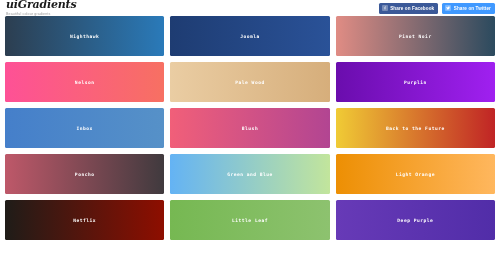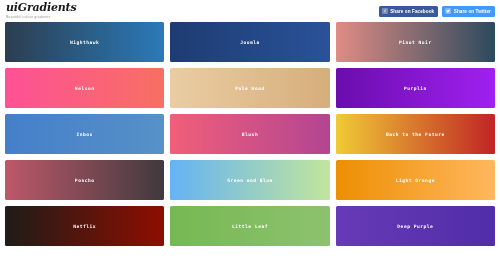--- a/index.html
+++ b/index.html
@@ -12,21 +12,21 @@
   }
 
   body {
     font-family: "Liberation Sans", sans-serif;
     background: #ffffff;
     color: #333;
   }
 
   
   .header {
-    height: 22px;
+    height: 16px;
     width: 100%;
     background: #ffffff;
     display: flex;
     justify-content: space-between;
     padding: 0 5px 0 6px;
   }
 
   .brand {
     display: flex;
     flex-direction: column;

